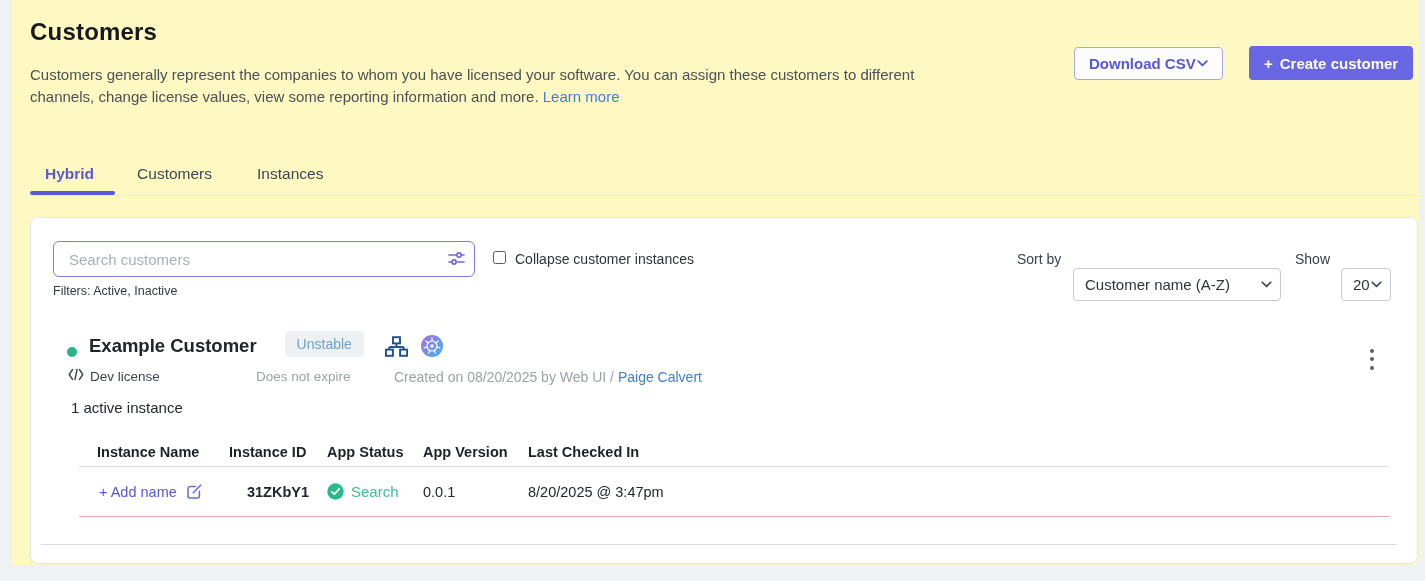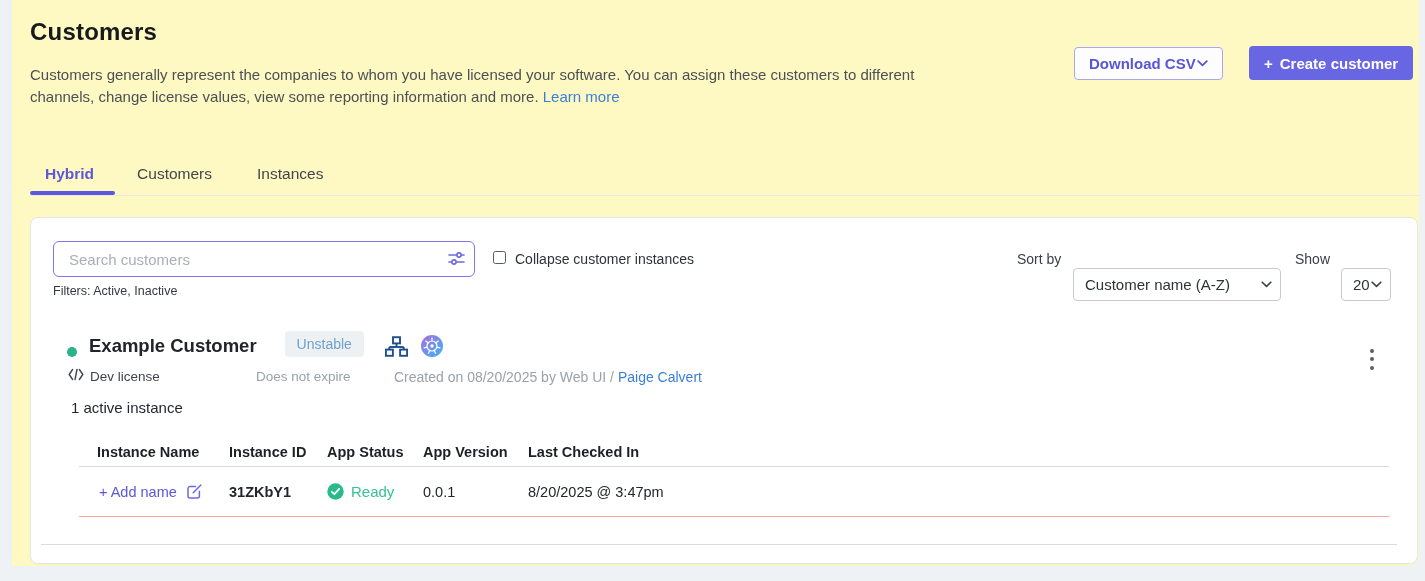--- a/index.html
+++ b/index.html
@@ -92,21 +92,21 @@
   
   .inst-toggle{position:absolute;left:40px;top:181px;height:19px;display:flex;align-items:center;gap:9px;font-size:15px;color:#24282d;cursor:pointer;flex-direction:column;}
   .itable{position:absolute;left:48px;top:220px;width:1310px;}
   .thead,.trow{display:grid;grid-template-columns:150px 98px 96px 105px 1fr;align-items:center;}
   .thead{height:28px;border-bottom:1px solid #d8dbdd;font-size:14.5px;font-weight:bold;color:#1d2126;}
   .thead span:first-child{padding-left:18px;}
   .trow{height:49px;border-bottom:1px solid #fca5a5;font-size:14.5px;color:#23272c;}
   .td-name{padding-left:20px;display:flex;align-items:center;gap:9px;}
   .add-name{color:#5b58d8;text-decoration:none;cursor:pointer;}
   .edit-ic{line-height:0;cursor:pointer;}
-  .td-id{font-weight:bold;}
+  .td-id{font-weight:bold;text-align:center;}
   .td-status{display:flex;align-items:center;gap:7px;}
   .ready{font-size:15px;color:#36c291;}
   .check-ic{line-height:0;}
   .section-divider{position:absolute;left:10px;top:326px;width:1356px;height:1px;background:#d9dcde;}
 </style>
 </head>
 <body>
 
 <div class="main-panel">
 
@@ -268,21 +268,21 @@
           </span>
         </div>
         <div class="td td-id">31ZKbY1</div>
         <div class="td td-status">
           <span class="check-ic">
             <svg width="17" height="17" viewBox="0 0 17 17">
               <circle cx="8.5" cy="8.5" r="8.2" fill="#29ba8b"></circle>
               <polyline points="4.8,8.8 7.4,11.2 12.2,5.8" fill="none" stroke="#ffffff" stroke-width="1.8" stroke-linecap="round" stroke-linejoin="round"></polyline>
             </svg>
           </span>
-          <span class="ready">Ready</span>
+          <span class="ready">Search</span>
         </div>
         <div class="td">0.0.1</div>
         <div class="td">8/20/2025 @ 3:47pm</div>
       </div>
     </div>
 
     <div class="section-divider"></div>
   </div>
 </div>
 

